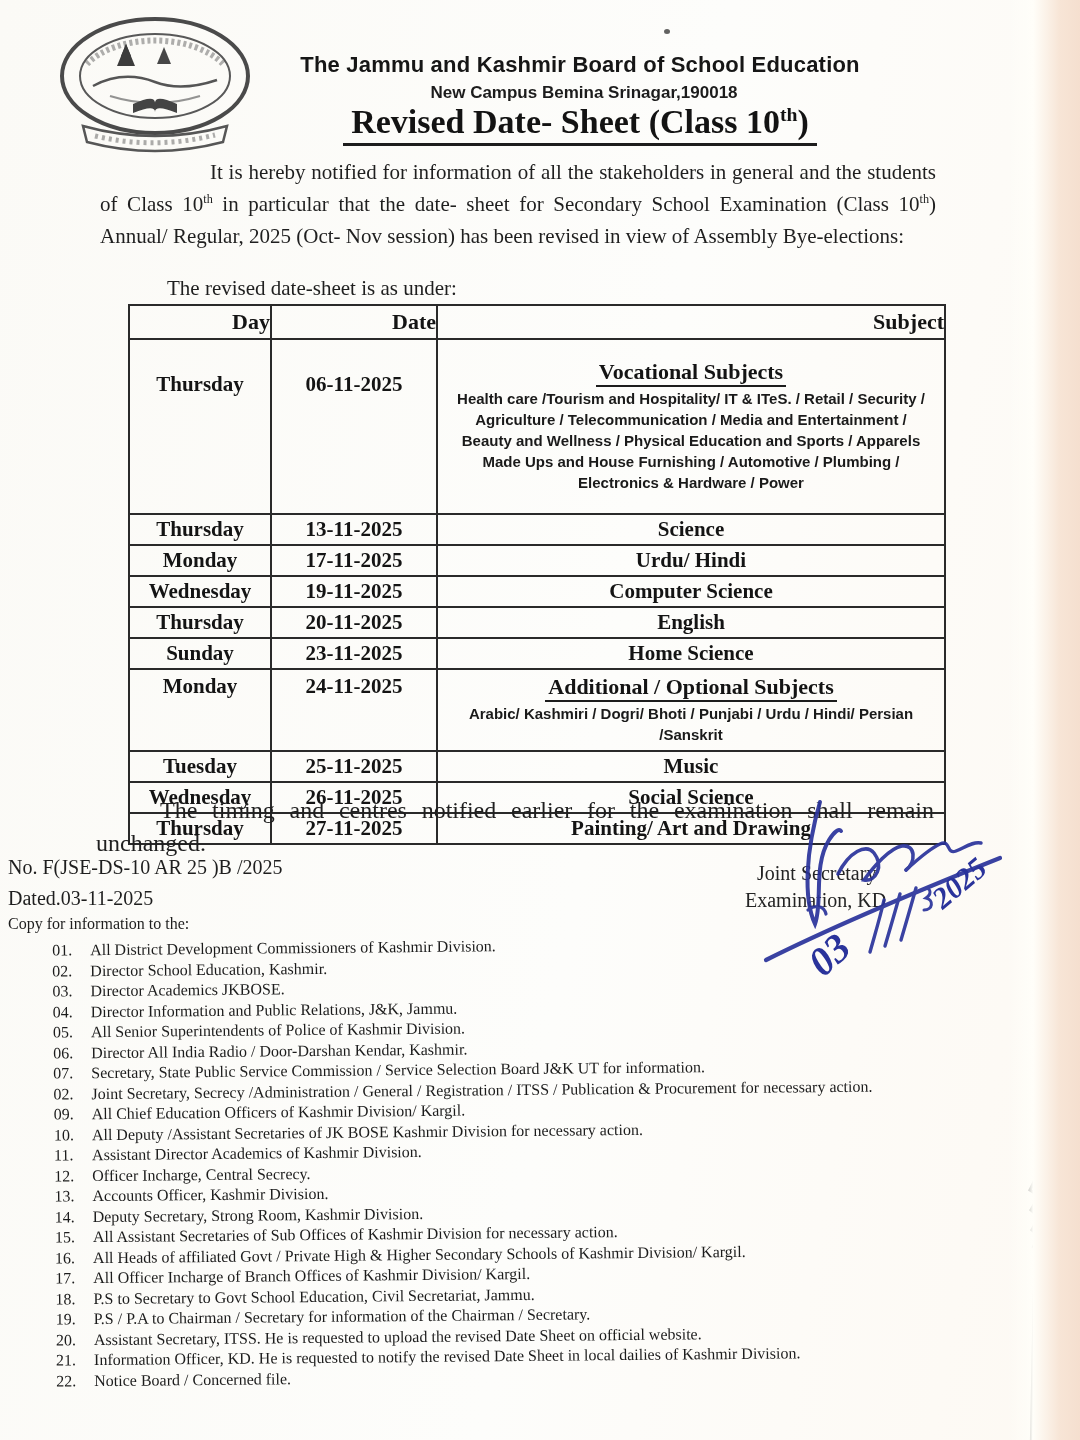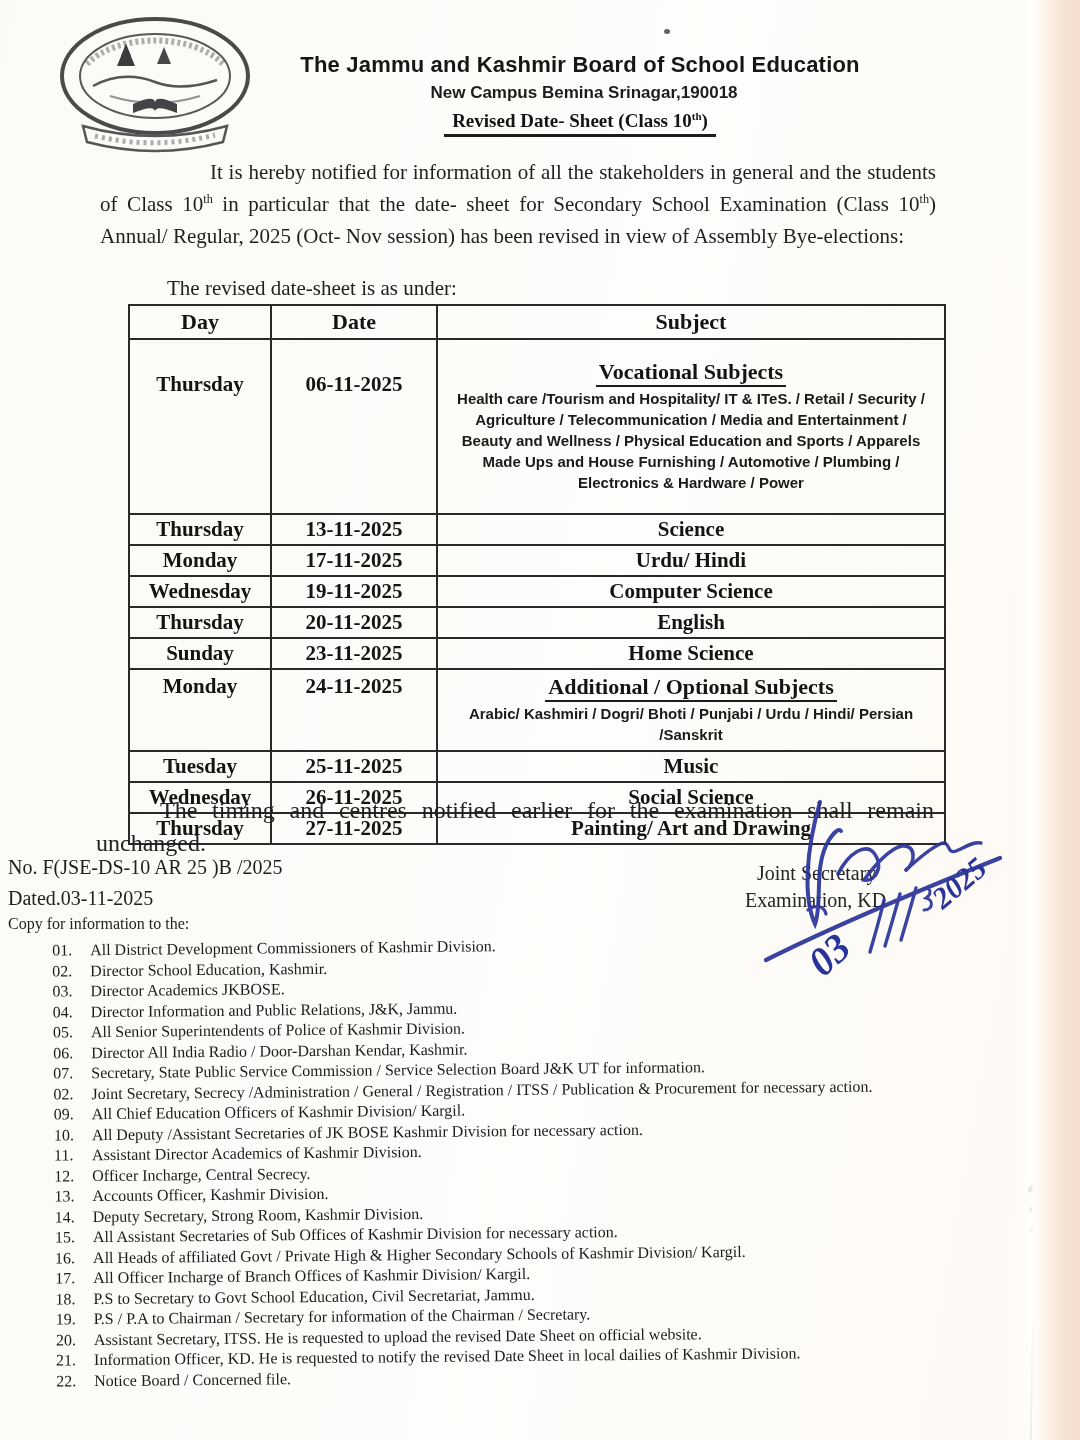--- a/index.html
+++ b/index.html
@@ -9,32 +9,32 @@
     font-family:"Liberation Serif",serif;color:#222;
   }
   
   .scan-edge{position:absolute;top:0;right:0;width:72px;height:100%;
     background:linear-gradient(to right,rgba(255,255,255,0) 0%,#fffef9 35%,var(--edge_strip,#f7e5d6) 72%,#f5dfcf 100%);}
   
   .logo{position:absolute;left:55px;top:14px;width:200px;height:152px;}
   .head-block{position:absolute;left:225px;top:52px;width:710px;text-align:center;}
   .org{font-family:"Liberation Sans",sans-serif;font-weight:bold;font-size:22px;color:#161616;letter-spacing:.2px;}
   .addr{font-family:"Liberation Sans",sans-serif;font-weight:bold;font-size:17px;color:#1c1c1c;margin-top:5px;margin-left:8px;}
-  .doc-title{display:inline-block;margin-top:7px;font-size:19px;font-weight:bold;color:#131313;
+  .doc-title{display:inline-block;font-size:34px;font-weight:bold;color:#131313;
     border-bottom:3px solid #1d1d1d;padding:0 8px 2px;}
   sup{font-size:58%;vertical-align:super;line-height:0;}
   .dot-artifact{position:absolute;left:664px;top:29px;width:6px;height:5px;border-radius:50%;background:#3b3b3b;opacity:.8;}
   
   .intro{position:absolute;left:100px;top:156px;width:836px;font-size:21px;line-height:32px;
     text-align:justify;text-indent:110px;color:#1f1f1f;}
   .leadin{position:absolute;left:167px;top:276px;font-size:21px;color:#1f1f1f;}
   
   table.ds{position:absolute;left:128px;top:304px;width:818px;border-collapse:collapse;background:transparent;}
   .ds th,.ds td{border:2px solid #2a2a2a;padding:0;text-align:center;vertical-align:middle;color:#141414;}
-  .ds th{font-size:22px;font-weight:bold;height:32px;}
+  .ds th{font-size:22px;font-weight:bold;height:32px;text-align:right;}
   .col-day{width:140px;}
   .col-date{width:164px;}
   .cell-day,.cell-date{font-weight:bold;font-size:21px;}
   .cell-subject{font-weight:bold;font-size:21px;}
   .row-simple td{height:29px;}
   .row-voc td{height:141px;}
   .row-opt td{height:76px;}
   .row-voc .cell-day,.row-voc .cell-date{vertical-align:top;padding-top:32px;}
   .row-opt .cell-day,.row-opt .cell-date{vertical-align:top;padding-top:4px;}
   .subject-heading{display:inline-block;font-size:22px;font-weight:bold;border-bottom:2.5px solid #1d1d1d;

